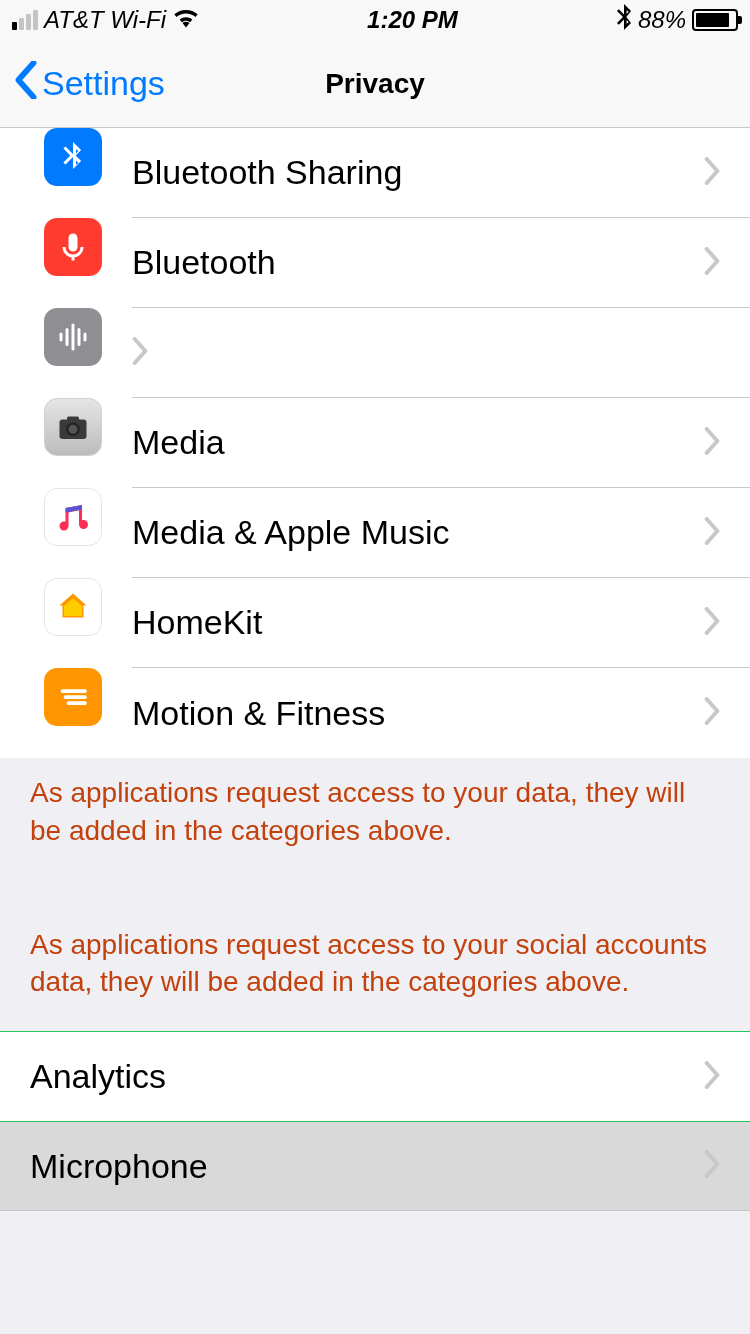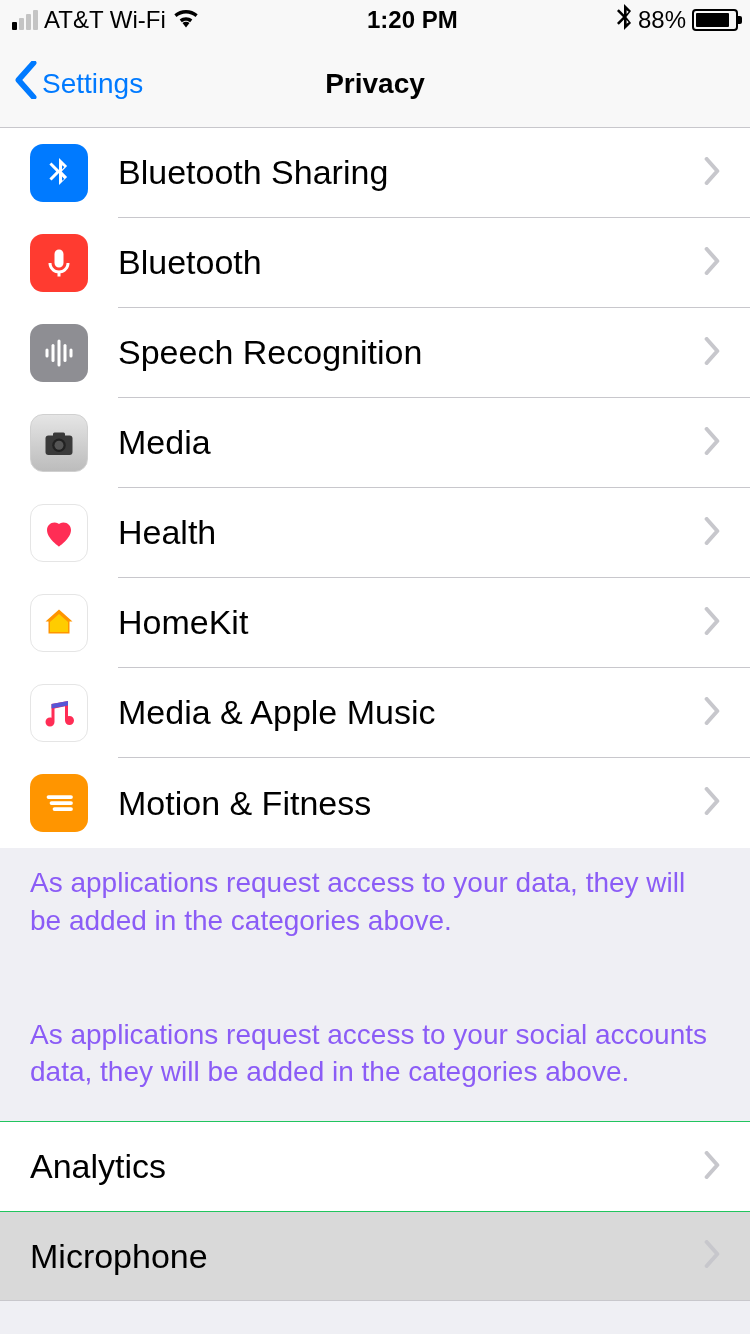--- a/index.html
+++ b/index.html
@@ -15,20 +15,21 @@
   .status-bar {
     height: 40px;
     background: #f8f8f8;
     display: flex;
     align-items: center;
     justify-content: space-between;
     padding: 12px 12px;
     font-size: 24px;
     font-weight: 500;
     color: #000;
+    font-style: italic;
   }
   .status-left { display: flex; align-items: center; gap: 6px; }
   .signal-bars { display: flex; align-items: flex-end; gap: 2px; }
   .signal-bars span { width: 5px; background: #000; border-radius: 1px; }
   .signal-bars span.dim { background: #c4c4c4; }
   .b1 { height: 8px; } .b2 { height: 12px; } .b3 { height: 16px; } .b4 { height: 20px; }
   .wifi-icon svg { width: 28px; height: 22px; }
   .status-center { font-weight: 600; margin-left: 9px; }
   .status-right { display: flex; align-items: center; gap: 6px; justify-content: space-between; }
   .battery {
@@ -47,41 +48,40 @@
     background: #f8f8f8;
     border-bottom: 1px solid #c8c7cc;
     display: flex;
     align-items: center;
     position: relative;
   }
   .back-button {
     display: flex;
     align-items: center;
     color: #007aff;
-    font-size: 28px;
+    font-size: 34px;
     padding-left: 14px;
     cursor: pointer;
   }
   .back-chevron svg { width: 24px; height: 38px; }
   .nav-title {
     position: absolute;
     left: 50%;
     transform: translateX(-50%);
     font-size: 28px;
     font-weight: 600;
     color: #000;
   }
 
   
   .list-group { background: #fff; }
   .list-row {
     display: flex;
-    align-items: center;
     height: 90px;
-    padding-left: 30px;
+    padding-left: 44px;
     position: relative;
     cursor: pointer;
   }
   .row-icon {
     width: 58px;
     height: 58px;
     border-radius: 13px;
     display: flex;
     align-items: center;
     justify-content: center;
@@ -102,21 +102,21 @@
     color: #000;
     flex: 1;
   }
   .chevron svg { width: 16px; height: 28px; }
   .chevron { color: #c7c7cc; }
 
   
   .footer-text {
     padding: 16px 30px 0 30px;
     font-size: 28px;
-    color: #8b5cf6;
+    color: #c2410c;
     line-height: 1.35;
   }
   .footer-gap { height: 60px; }
 
   
   .plain-group { margin-top: 30px; }
   .plain-row {
     display: flex;
     align-items: center;
     height: 90px;
@@ -219,21 +219,20 @@
           <g stroke="#fff" stroke-width="2" stroke-linecap="round">
             <line x1="4" y1="10" x2="4" y2="14"></line>
             <line x1="8" y1="7" x2="8" y2="17"></line>
             <line x1="12" y1="4" x2="12" y2="20"></line>
             <line x1="16" y1="7" x2="16" y2="17"></line>
             <line x1="20" y1="10" x2="20" y2="14"></line>
           </g>
         </svg>
     </div>
     <div class="row-content">
-      <span class="row-label">Speech Recognition</span>
       <span class="chevron"><svg viewBox="0 0 12 20">
             <path fill="none" stroke="currentColor" stroke-width="3" stroke-linecap="round" stroke-linejoin="round" d="M2 1l8 9-8 9"></path>
           </svg></span>
     </div>
   </div>
 
   <div class="list-row">
     <div class="row-icon bg-camera">
       <svg viewBox="0 0 24 24">
           <rect x="3" y="7" width="18" height="13" rx="2" fill="#3a3a3a"></rect>
@@ -243,58 +242,45 @@
         </svg>
     </div>
     <div class="row-content">
       <span class="row-label">Media</span>
       <span class="chevron"><svg viewBox="0 0 12 20">
             <path fill="none" stroke="currentColor" stroke-width="3" stroke-linecap="round" stroke-linejoin="round" d="M2 1l8 9-8 9"></path>
           </svg></span>
     </div>
   </div>
 
+
   <div class="list-row">
     <div class="row-icon bg-white">
       <svg viewBox="0 0 24 24">
-          <path fill="#ff2d55" d="M12 21s-8-5.3-8-11c0-2.8 2.2-5 5-5 1.7 0 3 1 3 1s1.3-1 3-1c2.8 0 5 2.2 5 5 0 5.7-8 11-8 11z"></path>
-        </svg>
-    </div>
-    <div class="row-content">
-      <span class="row-label">Health</span>
+          <path fill="#ff2d55" d="M9 18c0 1.7-1.3 3-3 3s-3-1.3-3-3 1.3-3 3-3c.4 0 .7.1 1 .2V6l11-2v10.2c.3-.1.6-.2 1-.2 1.7 0 3 1.3 3 3s-1.3 3-3 3-3-1.3-3-3V7.5L9 9v9z"></path>
+          <path fill="#5856d6" d="M18 4l-11 2v3l11-2V4z"></path>
+        </svg>
+    </div>
+    <div class="row-content">
+      <span class="row-label">Media &amp; Apple Music</span>
       <span class="chevron"><svg viewBox="0 0 12 20">
             <path fill="none" stroke="currentColor" stroke-width="3" stroke-linecap="round" stroke-linejoin="round" d="M2 1l8 9-8 9"></path>
           </svg></span>
     </div>
   </div>
 
   <div class="list-row">
     <div class="row-icon bg-white">
       <svg viewBox="0 0 24 24">
           <path fill="#ff9500" d="M12 3l9 8h-2v8H5v-8H3l9-8z"></path>
           <path fill="#ffcc00" d="M12 6l6 5.3V18H6v-6.7L12 6z"></path>
         </svg>
     </div>
     <div class="row-content">
       <span class="row-label">HomeKit</span>
-      <span class="chevron"><svg viewBox="0 0 12 20">
-            <path fill="none" stroke="currentColor" stroke-width="3" stroke-linecap="round" stroke-linejoin="round" d="M2 1l8 9-8 9"></path>
-          </svg></span>
-    </div>
-  </div>
-
-  <div class="list-row">
-    <div class="row-icon bg-white">
-      <svg viewBox="0 0 24 24">
-          <path fill="#ff2d55" d="M9 18c0 1.7-1.3 3-3 3s-3-1.3-3-3 1.3-3 3-3c.4 0 .7.1 1 .2V6l11-2v10.2c.3-.1.6-.2 1-.2 1.7 0 3 1.3 3 3s-1.3 3-3 3-3-1.3-3-3V7.5L9 9v9z"></path>
-          <path fill="#5856d6" d="M18 4l-11 2v3l11-2V4z"></path>
-        </svg>
-    </div>
-    <div class="row-content">
-      <span class="row-label">Media &amp; Apple Music</span>
       <span class="chevron"><svg viewBox="0 0 12 20">
             <path fill="none" stroke="currentColor" stroke-width="3" stroke-linecap="round" stroke-linejoin="round" d="M2 1l8 9-8 9"></path>
           </svg></span>
     </div>
   </div>
 
   <div class="list-row">
     <div class="row-icon bg-orange">
       <svg viewBox="0 0 24 24">
           <g stroke="#fff" stroke-width="2.5" stroke-linecap="round">

